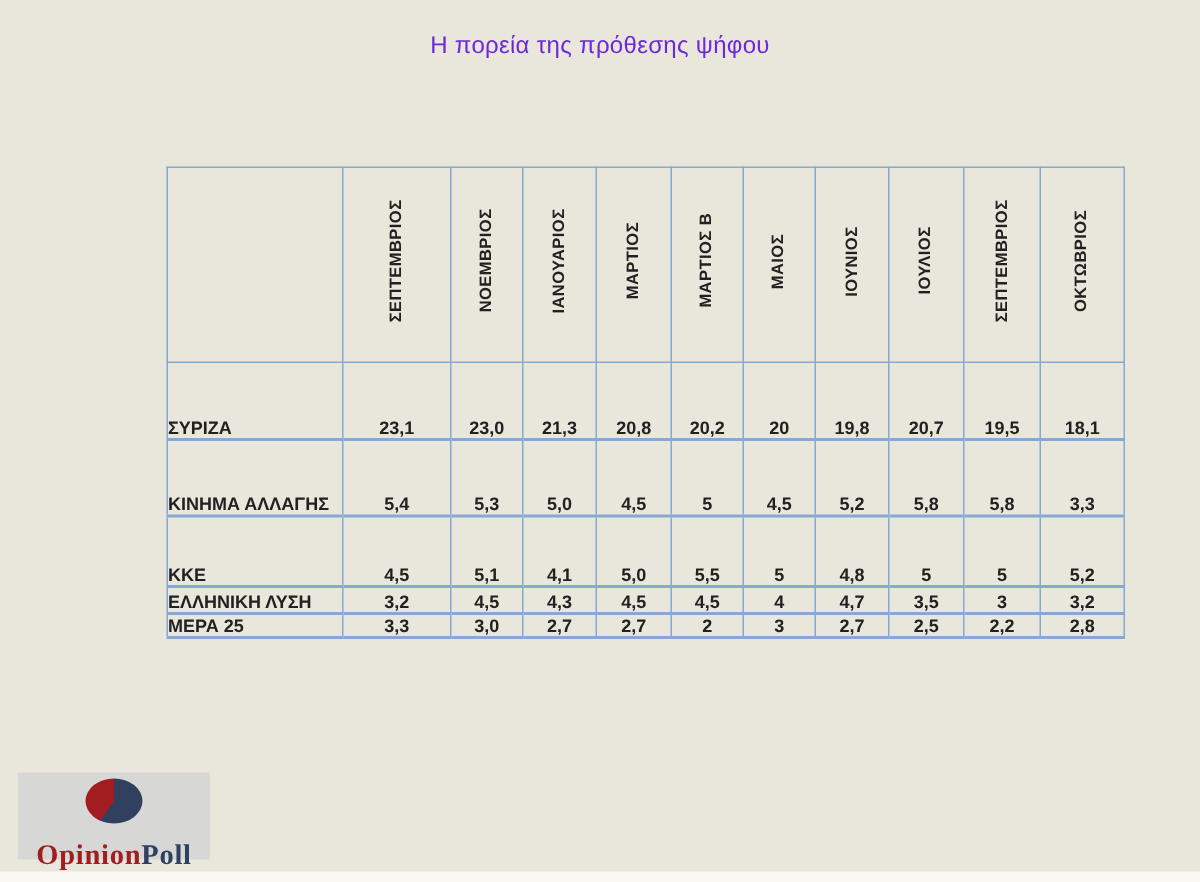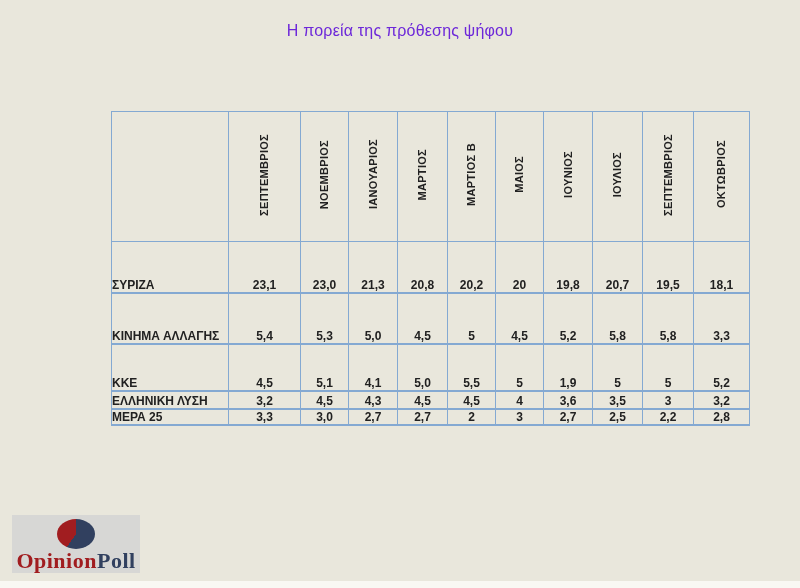--- a/index.html
+++ b/index.html
@@ -90,23 +90,23 @@
     text-align: center;
   }
   .pie-icon {
     width: 38px;
     height: 30px;
     margin: 4px auto 0 auto;
     border-radius: 50%;
     background: conic-gradient(from 0deg, #31405f 0deg 215deg, #a11d20 215deg 360deg);
   }
   .logo-text {
-    margin-top: 1px;
+    margin-top: 12px;
     font-family: "Liberation Serif", "DejaVu Serif", serif;
-    font-size: 22px;
+    font-size: 19px;
     font-weight: bold;
     line-height: 1;
     letter-spacing: 0.5px;
   }
   .brand-red  { color: #a11d20; }
   .brand-navy { color: #31405f; }
   .bottom-strip {
     position: absolute;
     left: 0;
     bottom: 0;
@@ -179,34 +179,34 @@
           <td class="val">3,3</td>
         </tr>
         <tr>
           <th class="party">ΚΚΕ</th>
           <td class="val">4,5</td>
           <td class="val">5,1</td>
           <td class="val">4,1</td>
           <td class="val">5,0</td>
           <td class="val">5,5</td>
           <td class="val">5</td>
-          <td class="val">1,9</td>
+          <td class="val">4,8</td>
           <td class="val">5</td>
           <td class="val">5</td>
           <td class="val">5,2</td>
         </tr>
         <tr>
           <th class="party">ΕΛΛΗΝΙΚΗ ΛΥΣΗ</th>
           <td class="val">3,2</td>
           <td class="val">4,5</td>
           <td class="val">4,3</td>
           <td class="val">4,5</td>
           <td class="val">4,5</td>
           <td class="val">4</td>
-          <td class="val">3,6</td>
+          <td class="val">4,7</td>
           <td class="val">3,5</td>
           <td class="val">3</td>
           <td class="val">3,2</td>
         </tr>
         <tr>
           <th class="party">ΜΕΡΑ 25</th>
           <td class="val">3,3</td>
           <td class="val">3,0</td>
           <td class="val">2,7</td>
           <td class="val">2,7</td>

